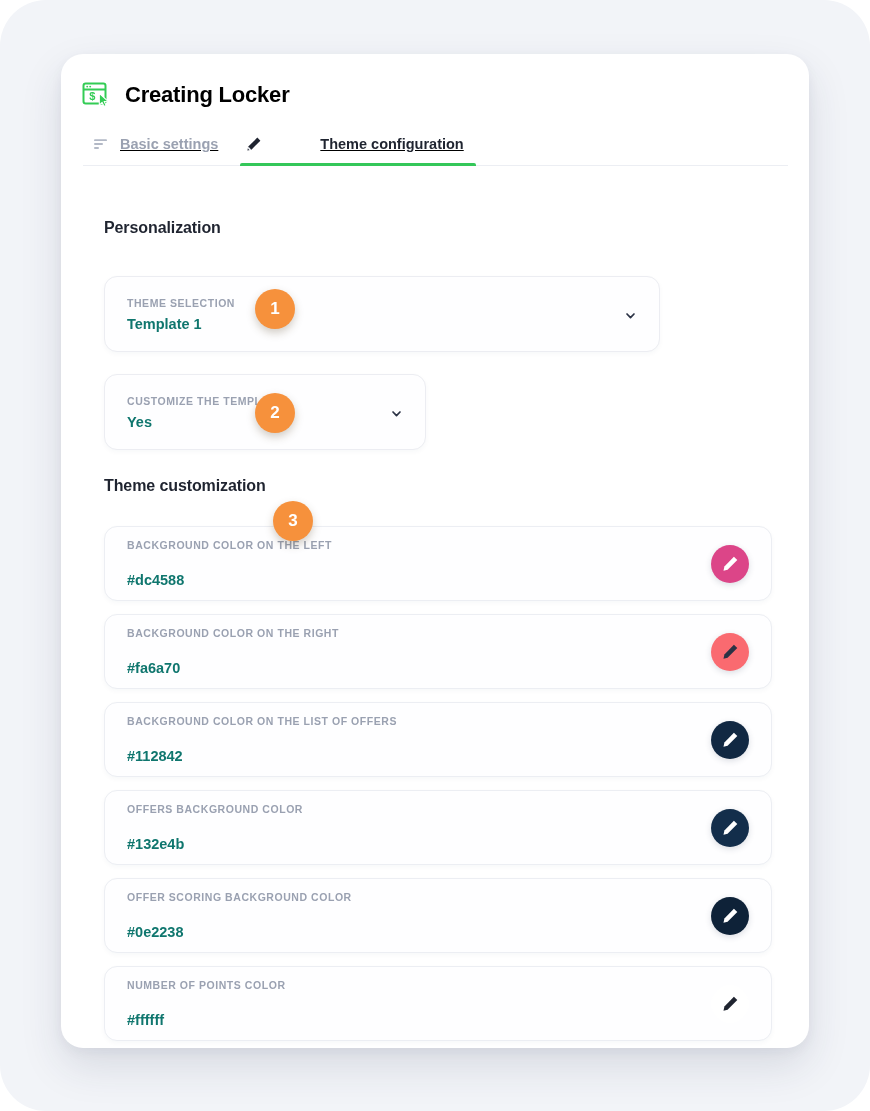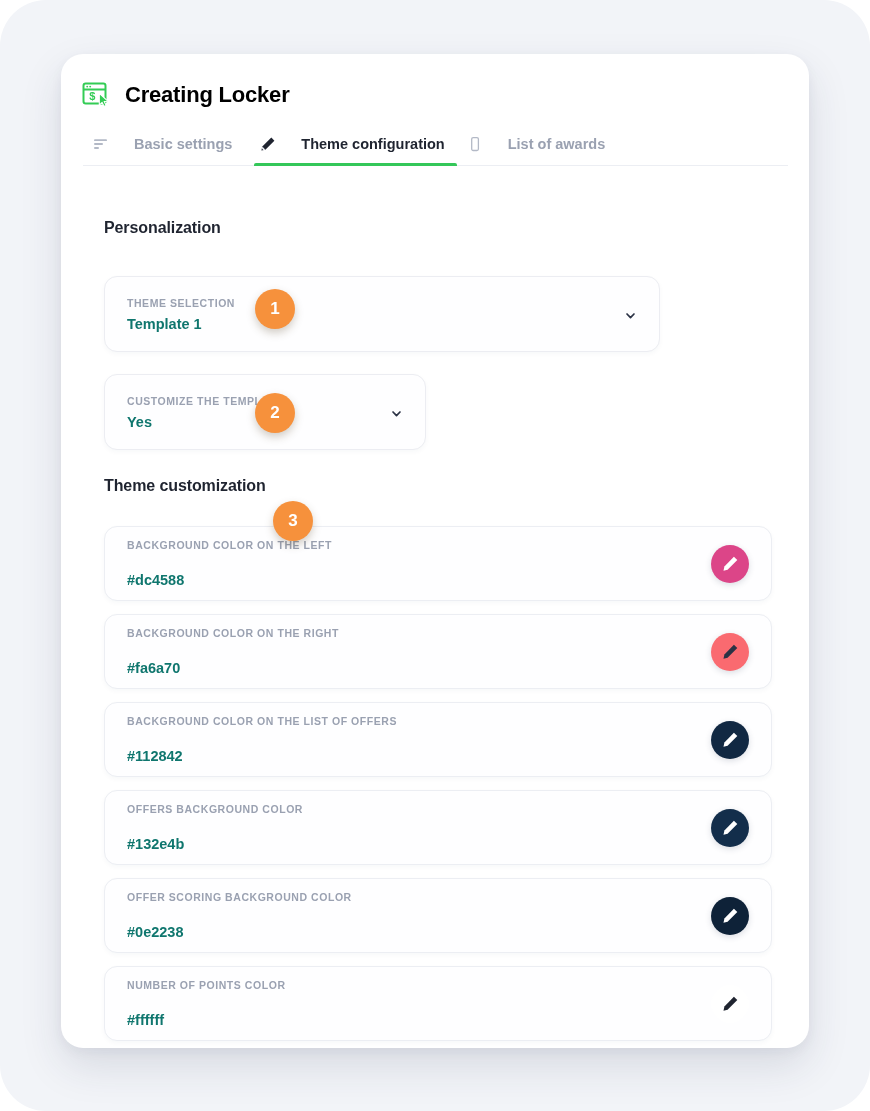--- a/index.html
+++ b/index.html
@@ -54,35 +54,36 @@
   .tabs {
     display: flex;
     align-items: stretch;
     margin: 14px 0 0 22px;
     border-bottom: 1px solid #eceef3;
     width: 705px;
   }
   .tab {
     display: flex;
     align-items: center;
-    gap: 25px;
+    gap: 11px;
     padding: 6px 22px 13px 10px;
     cursor: pointer;
     position: relative;
     background: transparent;
     border: none;
+    text-decoration: underline;
   }
   .tab .tab-ico { width: 16px; height: 16px; display:block; flex:0 0 16px; }
   .tab-label {
     font-size: 14.5px;
     font-weight: 700;
     color: #9aa1b1;
     white-space: nowrap;
   }
-  .tab.is-active .tab-label { color: #1f2430; }
+  .tab.is-active .tab-label { color: #1f2430; margin-left: 47px; }
   .tab.is-active::after {
     content: "";
     position: absolute;
     left: 0; right: 0; bottom: -1px;
     height: 3px;
     background: #34c759;
     border-radius: 2px 2px 0 0;
   }
   .tab.is-active { padding-left: 6px; padding-right: 12px; }
 
@@ -223,28 +224,20 @@
     <div class="tab is-active">
       <span class="tab-ico">
         <svg viewBox="0 0 16 16" xmlns="http://www.w3.org/2000/svg">
           <path d="M11.3 1.6 L14.4 4.7 L5.4 13.7 L1.4 14.6 L2.3 10.6 Z" fill="#1f2430"></path>
           <path d="M2.3 10.6 L5.4 13.7 L3.4 14.2 L1.9 12.6 Z" fill="#e8eaef"></path>
         </svg>
       </span>
       <span class="tab-label">Theme configuration</span>
     </div>
 
-    <div class="tab">
-      <span class="tab-ico">
-        <svg viewBox="0 0 16 16" xmlns="http://www.w3.org/2000/svg">
-          <rect x="4.7" y="1.6" width="6.7" height="12.9" rx="1.5" fill="none" stroke="#b3b9c6" stroke-width="1.3"></rect>
-        </svg>
-      </span>
-      <span class="tab-label">List of awards</span>
-    </div>
 
   </div>
 
   <div class="card-body">
 
     <div class="section-title st-personalization">Personalization</div>
 
     <div class="field field-theme-selection">
       <div class="field-texts">
         <div class="field-label">THEME SELECTION</div>

